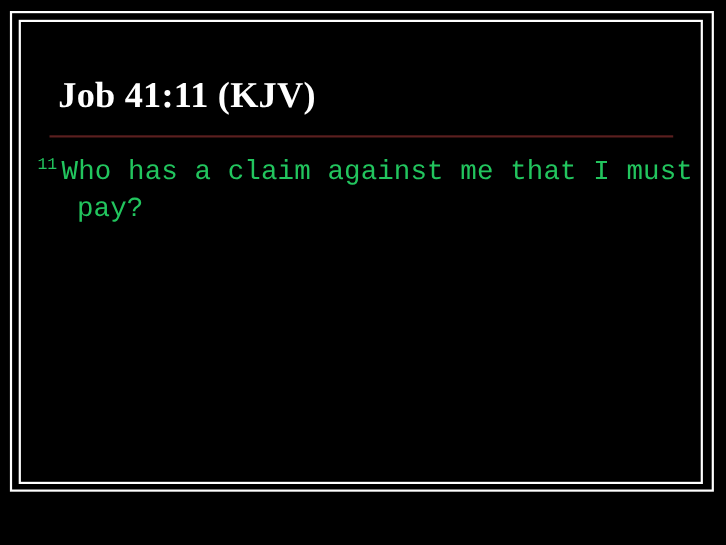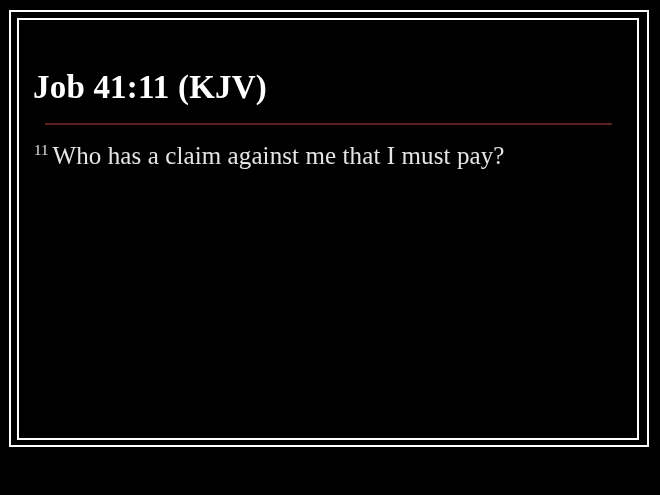--- a/index.html
+++ b/index.html
@@ -47,21 +47,21 @@
     position: absolute;
     left: 17px;
     top: 18px;
     width: 622px;
     height: 422px;
     box-sizing: border-box;
   }
 
   .slide-title {
     position: absolute;
-    left: 16px;
+    left: 36px;
     top: 50px;
     margin: 0;
     font-family: "Liberation Serif", "DejaVu Serif", serif;
     font-weight: bold;
     font-size: 33px;
     line-height: 38px;
     color: #ffffff;
     letter-spacing: 0.2px;
     white-space: nowrap;
   }
@@ -77,22 +77,22 @@
 
   .body-block {
     position: absolute;
     left: 17px;
     top: 116px;
     width: 596px;
   }
 
   .verse-line {
     margin: 0;
-    color: #e5e5e5;
-    font-family: Liberation Serif, serif;
+    color: #22c55e;
+    font-family: Liberation Mono, monospace;
     font-size: 25px;
     line-height: 33px;
     padding-left: 36px;
     text-indent: -36px;
     letter-spacing: 0.1px;
   }
 
   .verse-num {
     font-size: 15px;
     vertical-align: 9px;

